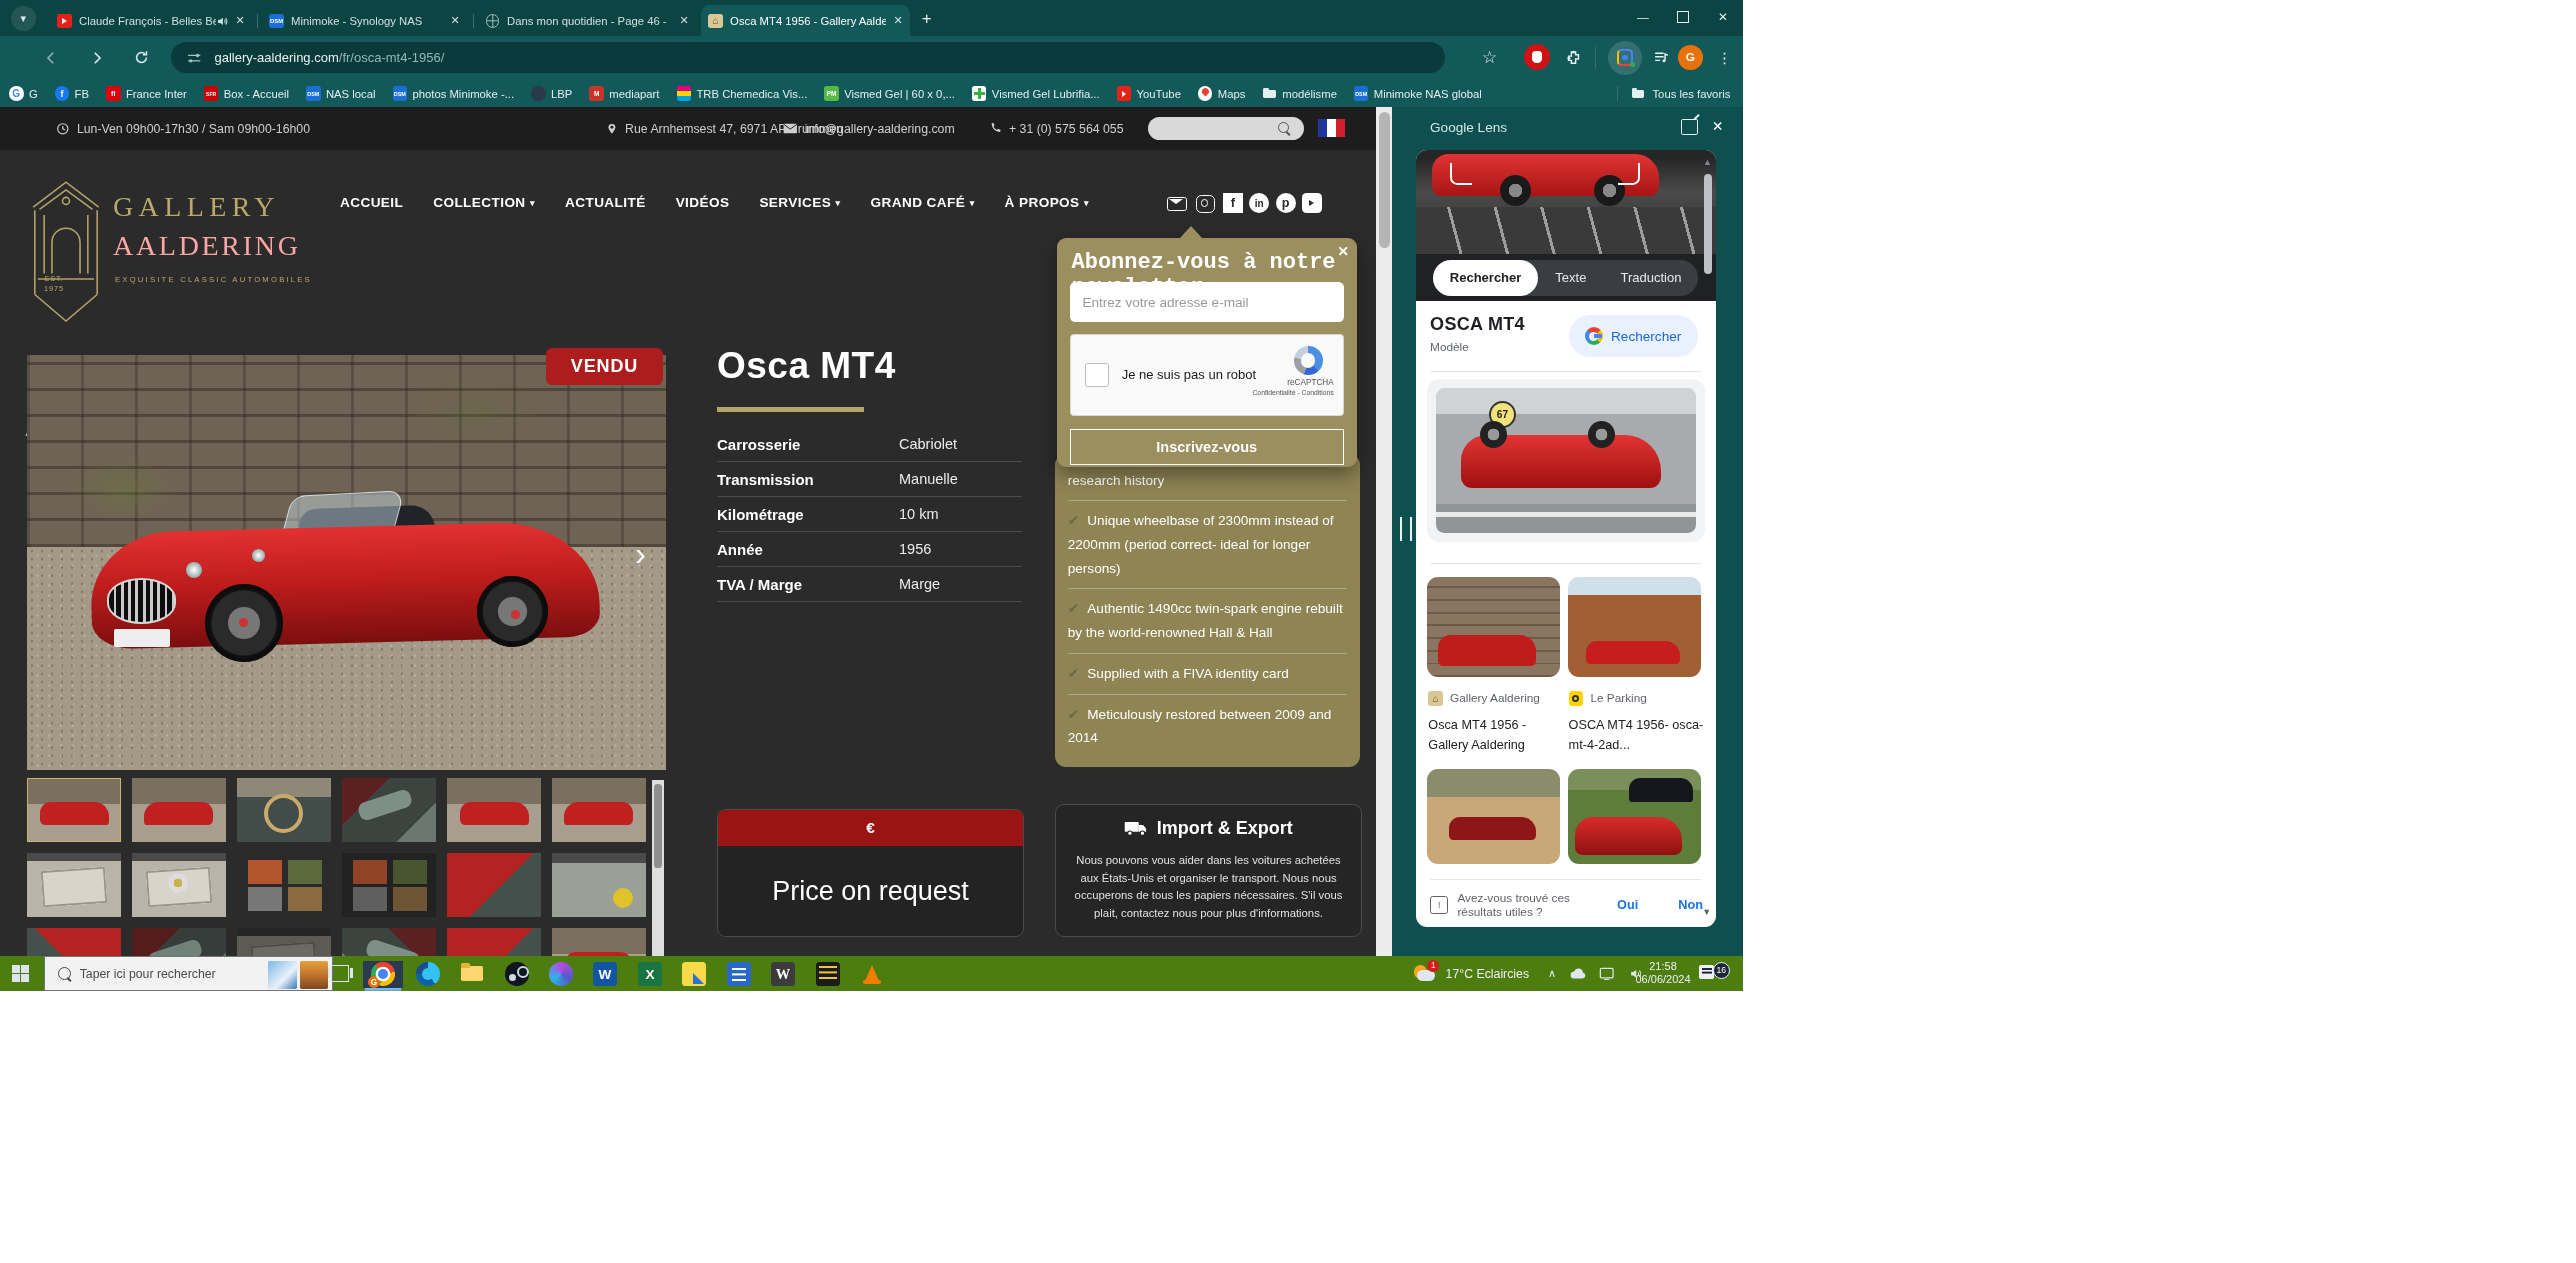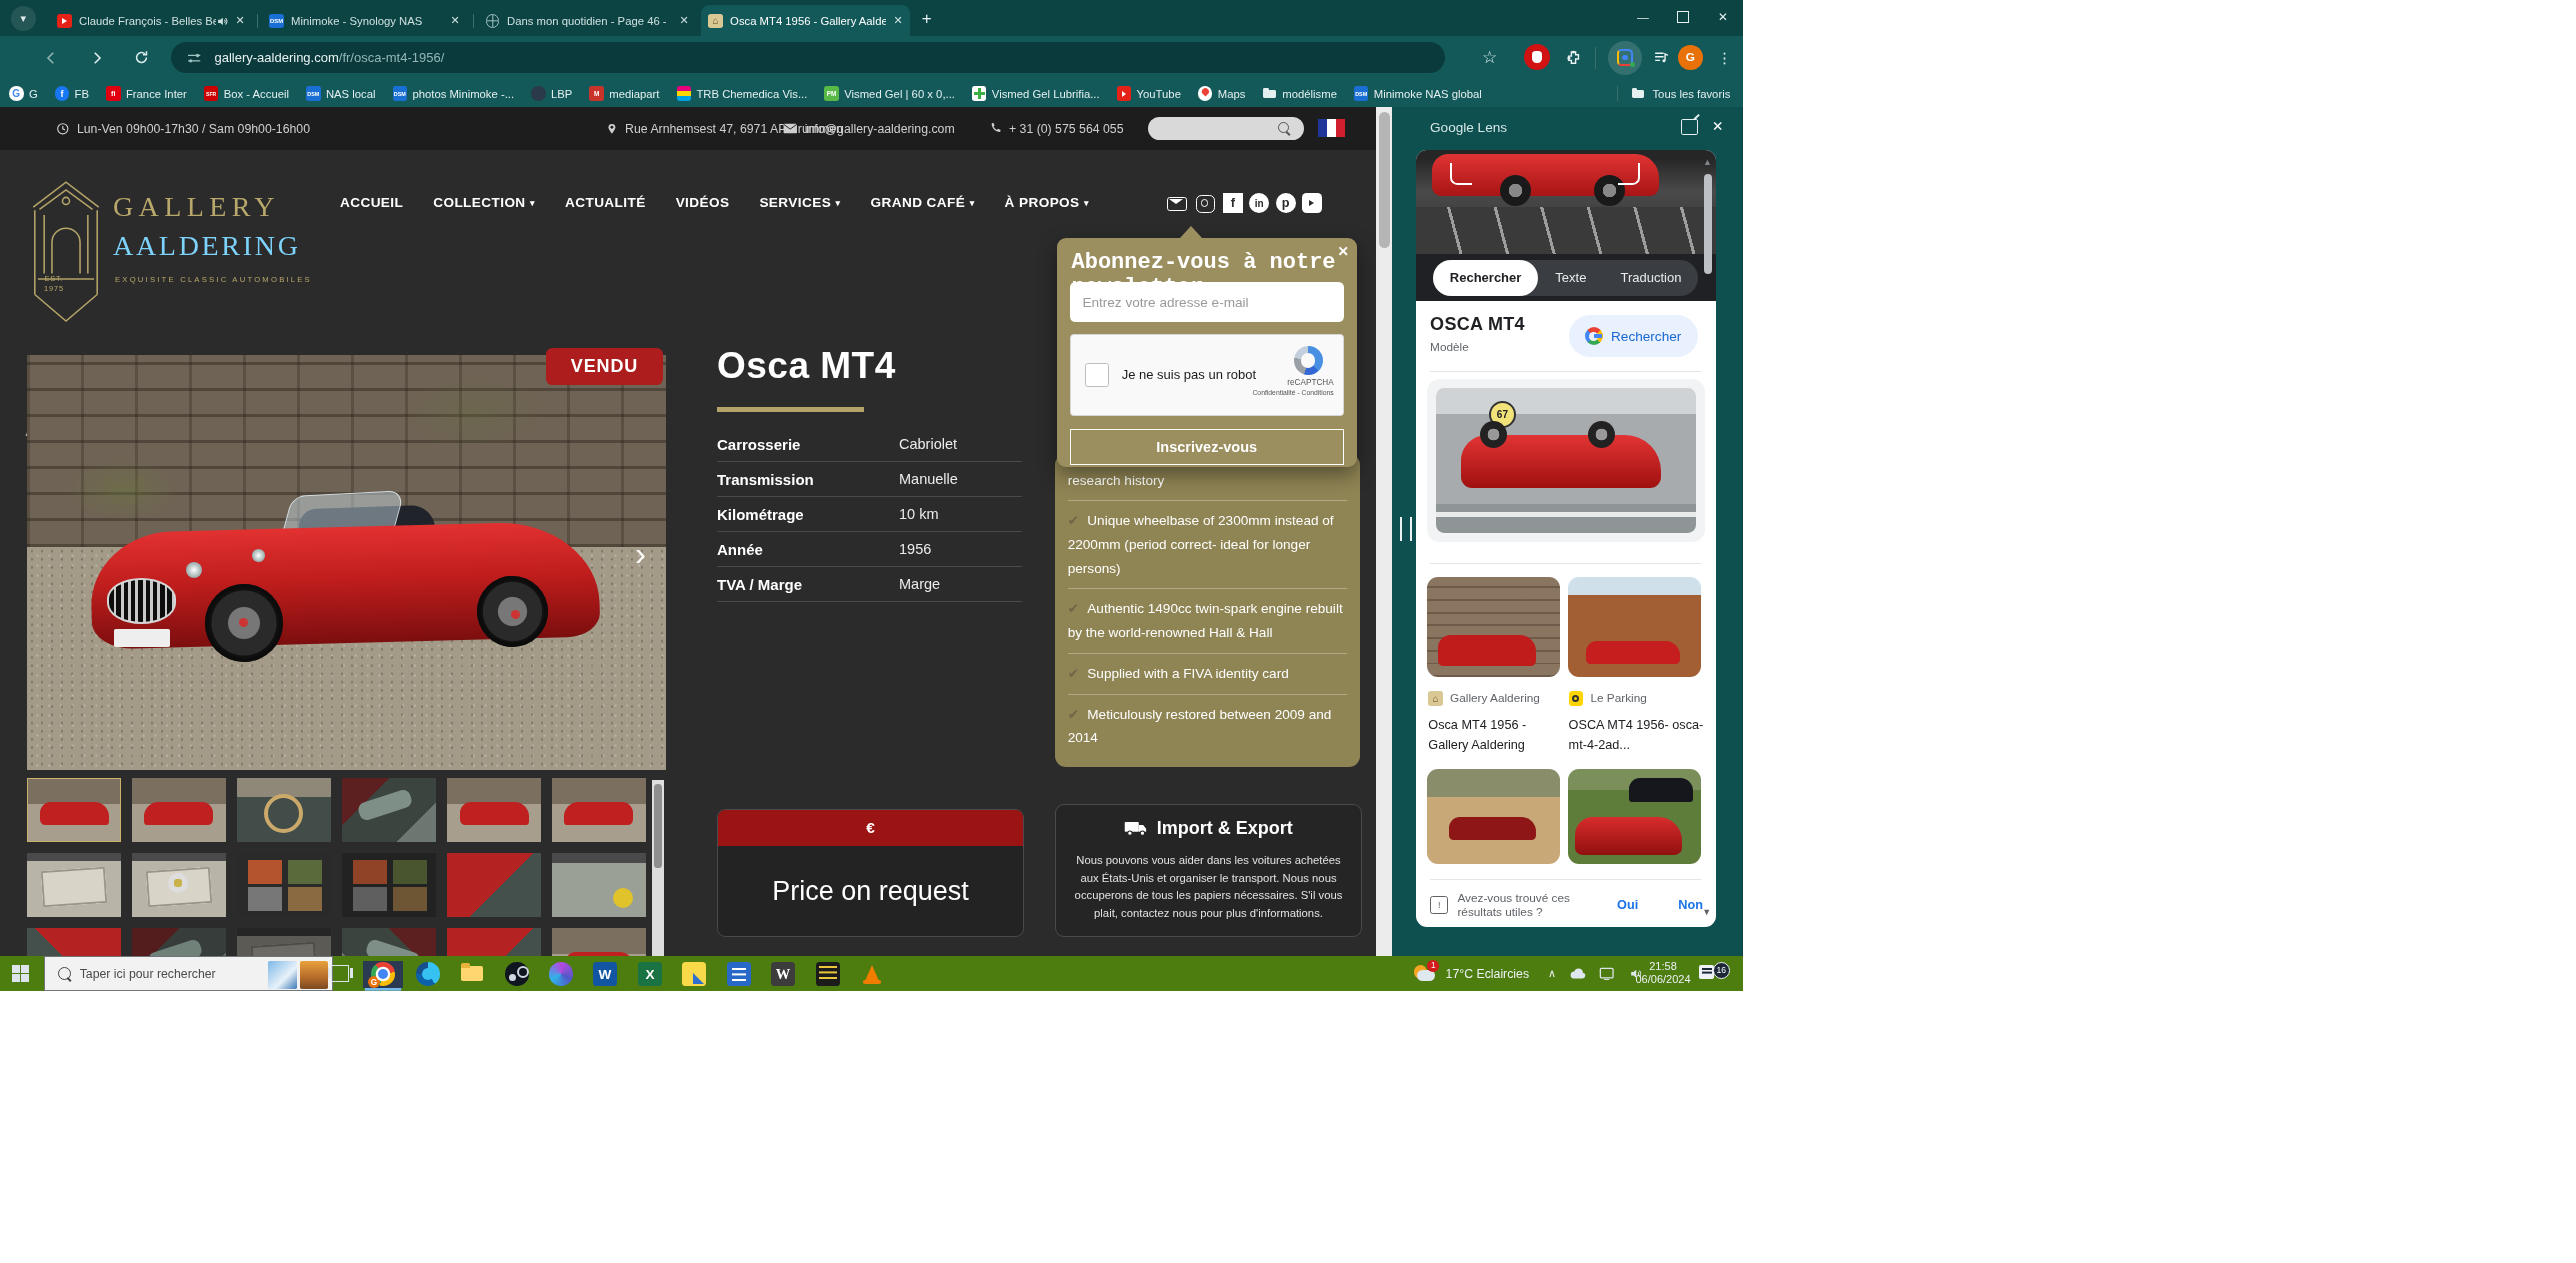--- a/index.html
+++ b/index.html
@@ -70,21 +70,21 @@
   .page{position:absolute;left:0;top:107px;width:1376px;height:849px;background:#2b2b2b;overflow:hidden;}
   .infobar{position:absolute;left:0;top:0;width:1376px;height:43px;background:#1d1d1d;color:#cfcfcf;font-size:12.3px;}
   .info-item{position:absolute;top:0;height:43px;display:flex;align-items:center;gap:7.3px;}
   .tb-search{position:absolute;left:1148px;top:10px;width:156px;height:23px;background:#d9d9d9;border-radius:11.8px;border:none;padding:0 25.4px 0 11px;box-sizing:border-box;font-size:11px;}
   .mag{position:absolute;left:1278px;top:14.5px;width:9px;height:9px;border:1.8px solid #555;border-radius:50%;}
   .mag::after{content:"";position:absolute;left:8.2px;top:8.2px;width:5.4px;height:1.8px;background:#555;transform:rotate(45deg);transform-origin:0 0;}
   .flag{position:absolute;left:1318px;top:11.8px;width:27px;height:18px;display:flex;}
   .flag i{flex:1;}
   .siteheader{position:absolute;left:0;top:43px;width:1376px;height:270px;background:#2b2b2b;}
   .logo-text1{position:absolute;left:113px;top:41px;font-family:"Liberation Serif",serif;font-size:28px;letter-spacing:5.4px;color:#b9a86b;}
-  .logo-text2{position:absolute;left:113px;top:80px;font-family:"Liberation Serif",serif;font-size:28px;letter-spacing:2.7px;color:#7dd3fc;}
+  .logo-text2{position:absolute;left:113px;top:80px;font-family:"Liberation Serif",serif;font-size:28px;letter-spacing:2.7px;color:#fca5a5;}
   .logo-tag{position:absolute;left:115px;top:125px;font-size:7.7px;letter-spacing:2.2px;color:#b9a86b;}
   .logo-est{position:absolute;left:34px;top:124px;width:40px;text-align:center;font-size:7.3px;letter-spacing:0.9px;color:#b9a86b;line-height:10px;}
   .nav{position:absolute;left:340px;top:45px;display:flex;gap:30px;color:#fff;font-size:13.6px;font-weight:bold;letter-spacing:0.4px;}
   .nav .it{display:flex;align-items:center;gap:4.5px;}
   .caret{font-size:9px;color:#fff;}
   .socials{position:absolute;left:1166px;top:43px;display:flex;gap:6.4px;}
   .soc{width:22px;height:22px;display:flex;align-items:center;justify-content:center;}
   .soc-env{border:1.8px solid #fff;border-radius:2.7px;width:18px;height:12.7px;position:relative;}
   .soc-env::before{content:"";position:absolute;left:0.9px;top:0.9px;border-left:7.3px solid transparent;border-right:7.3px solid transparent;border-top:5.4px solid #fff;}
   .soc-ig{border:1.8px solid #fff;border-radius:5.4px;width:16.3px;height:16.3px;position:relative;}

